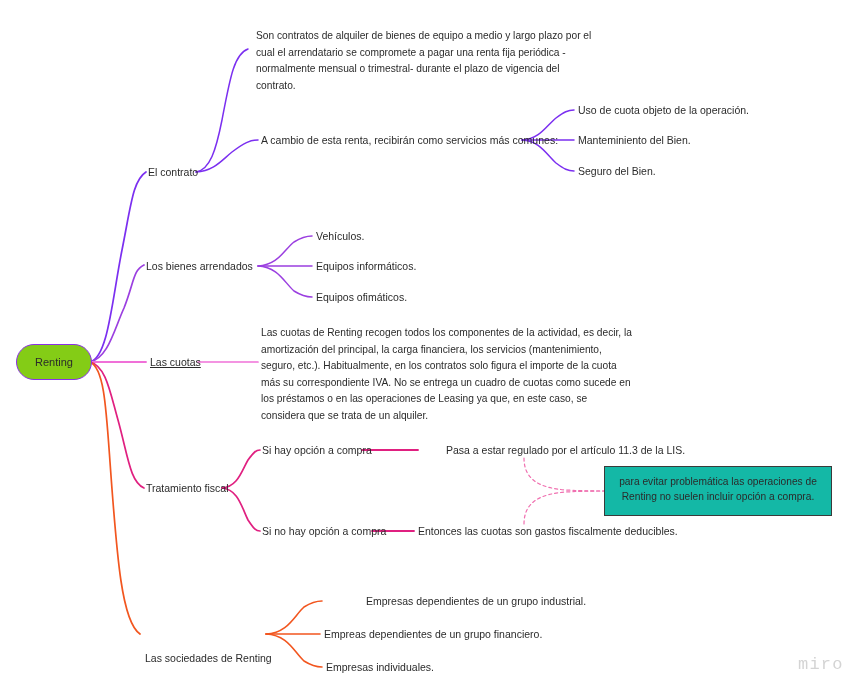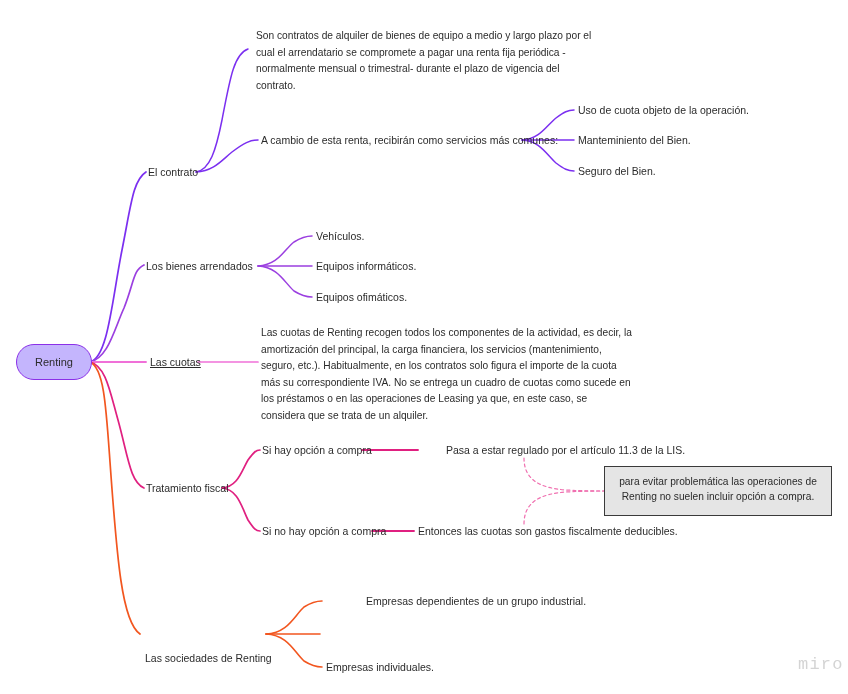--- a/index.html
+++ b/index.html
@@ -36,32 +36,32 @@
   .node.para {
     white-space: normal;
     line-height: 1.62;
     font-size: 10.2px;
   }
   .root-node {
     position: absolute;
     box-sizing: border-box;
     border: 1.6px solid #8B30E8;
     border-radius: 999px;
-    background: #c4b5fd;
+    background: #84cc16;
     display: flex;
     align-items: center;
     justify-content: center;
     color: #2b2b2b;
     font-size: 11px;
   }
   .note-box {
     position: absolute;
     box-sizing: border-box;
     border: 1.2px solid #3a3a3a;
-    background: #e5e5e5;
+    background: #14b8a6;
     color: #2b2b2b;
     font-size: 10.2px;
     line-height: 1.5;
     text-align: center;
     padding: 7px 8px;
   }
   .watermark {
     position: absolute;
     color: #d4d4d4;
     font-size: 17px;
@@ -182,20 +182,23 @@
   <div class="note-box" style="left:604px; top:466px; width:228px; height:50px;">
     <span>para evitar problemática las operaciones de Renting no suelen incluir opción a compra.</span>
   </div>
 
   <div class="node" style="left:145px; top:627px;margin-top:24px;">
     <span>Las sociedades de Renting</span>
   </div>
   <div class="node" style="left:326px; top:594px;padding-left:40px;">
     <span>Empresas dependientes de un grupo industrial.</span>
   </div>
+  <div class="node" style="left:324px; top:627px;">
+    <span>Empreas dependientes de un grupo financiero.</span>
+  </div>
   <div class="node" style="left:326px; top:660px;">
     <span>Empresas individuales.</span>
   </div>
 
   <div class="watermark" style="left:798px; top:655px;font-family:Liberation Mono, monospace;">
     <span>miro</span>
   </div>
 
 </div>
 

